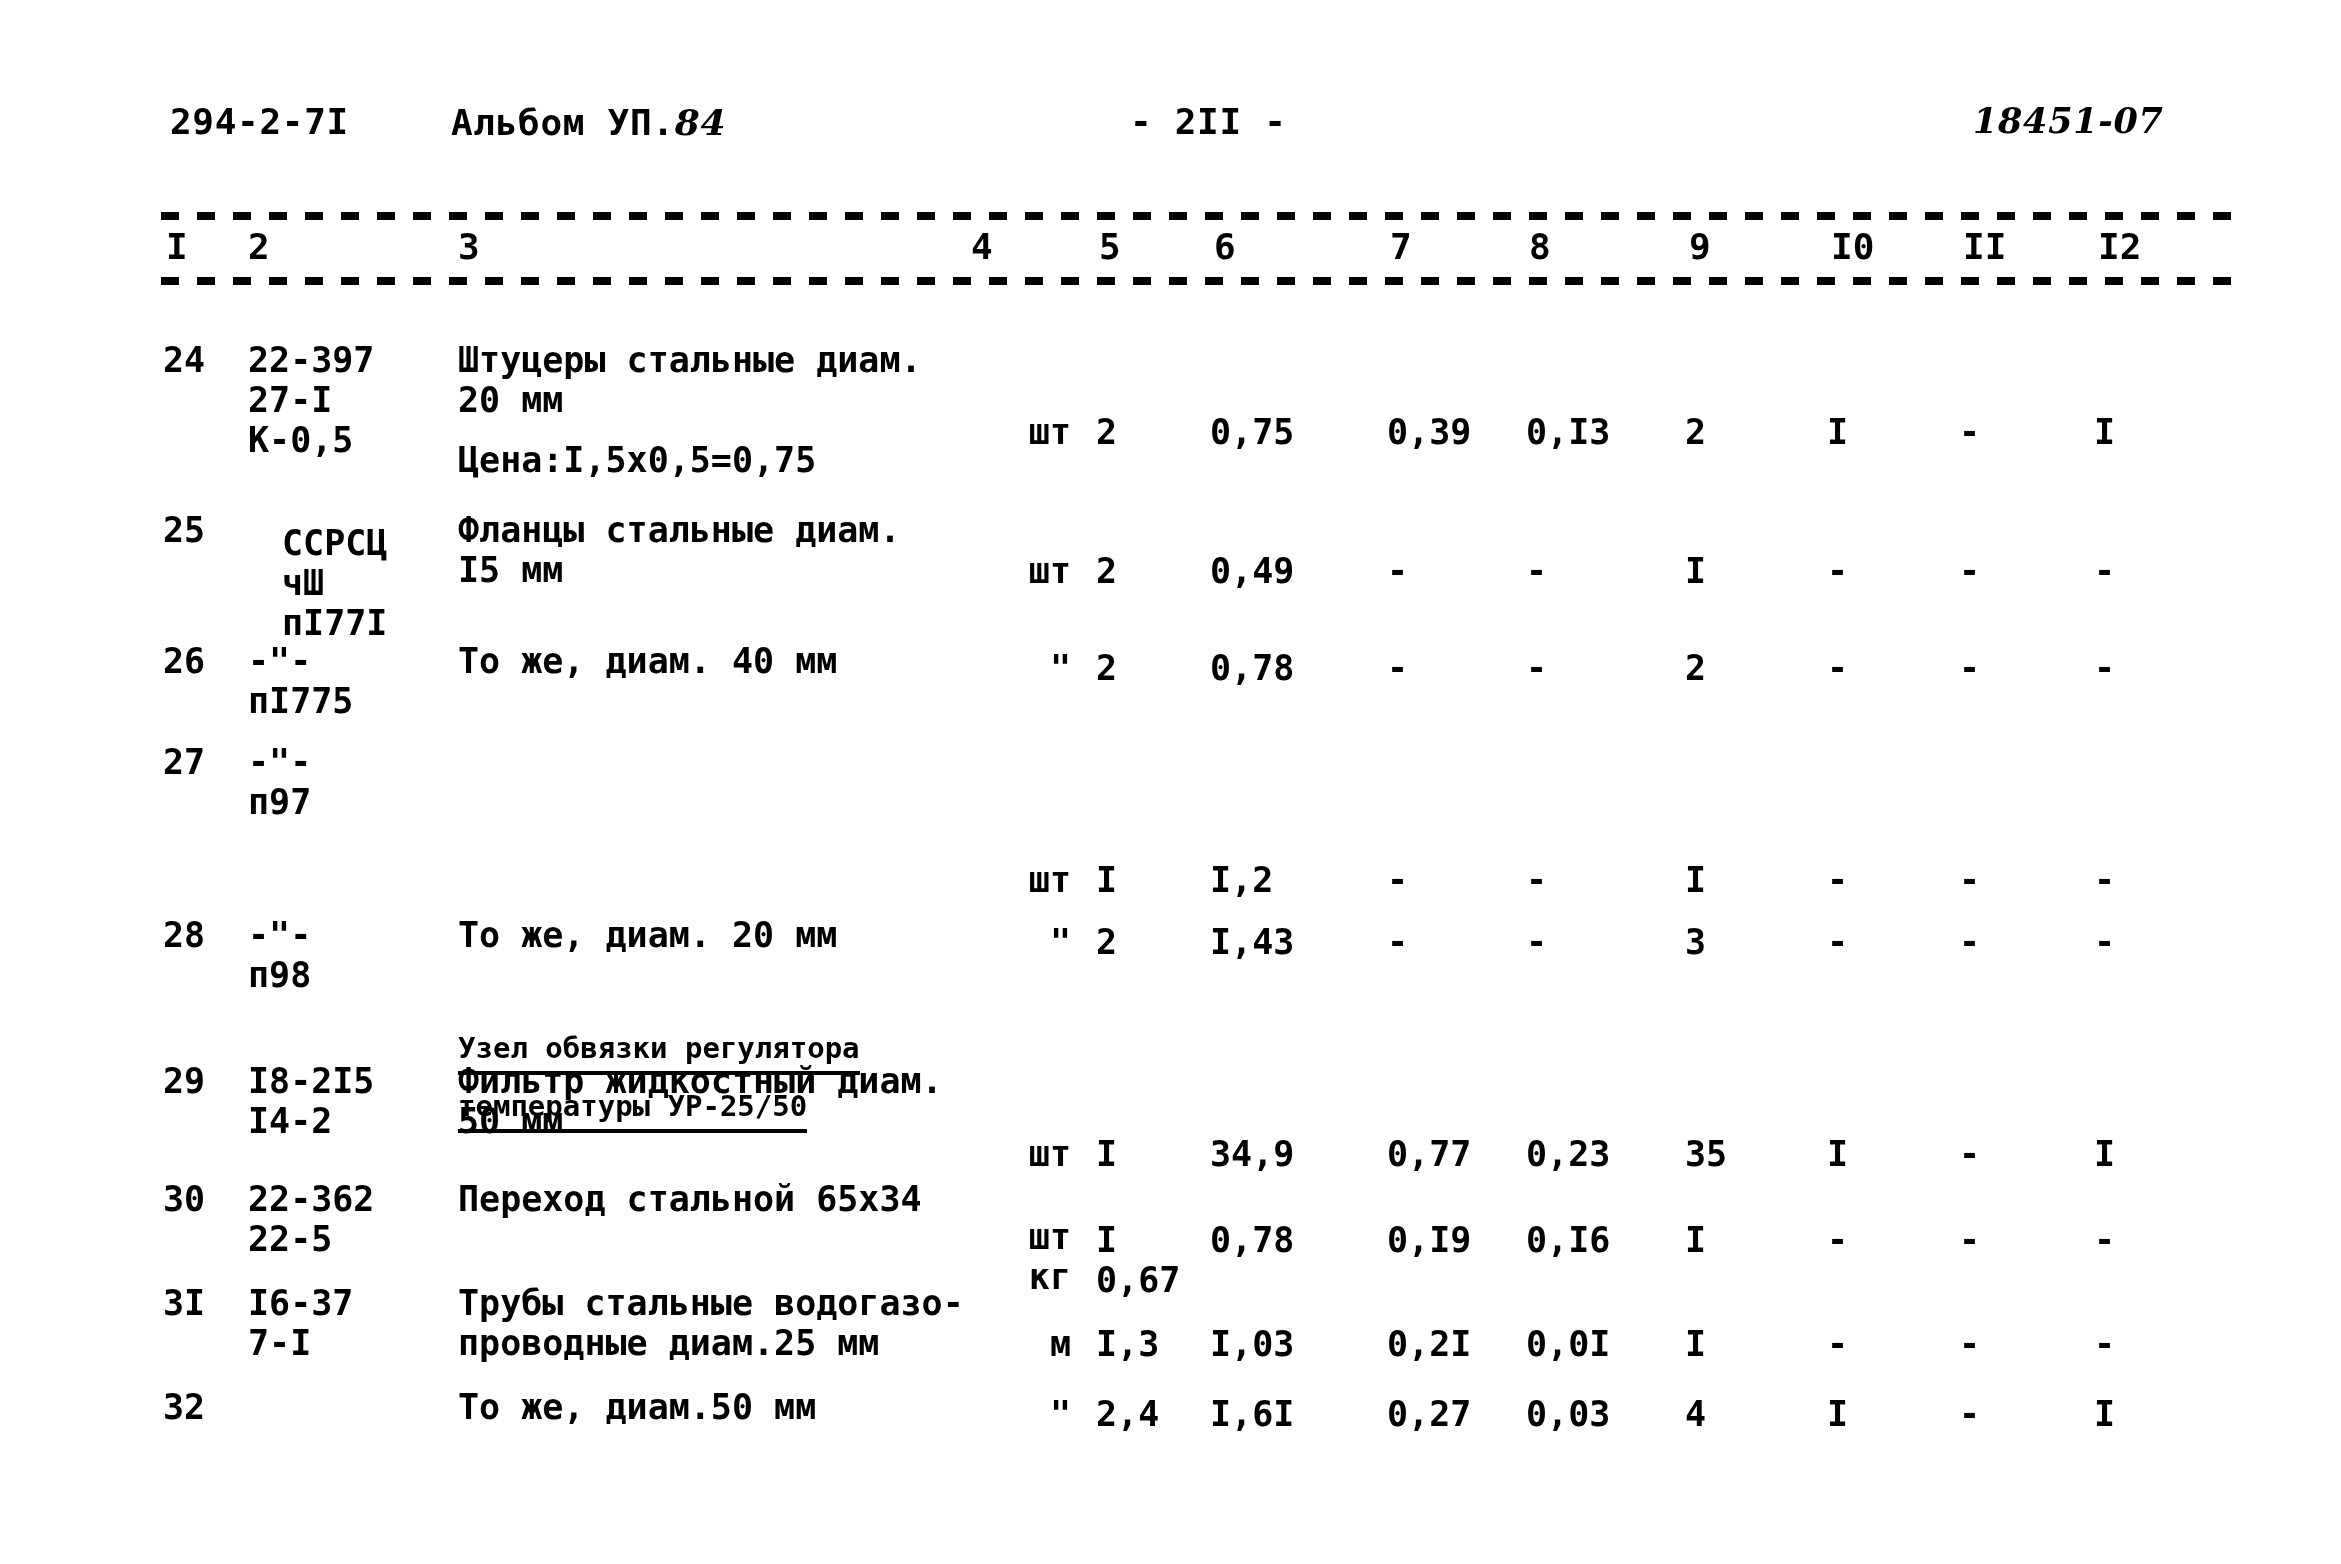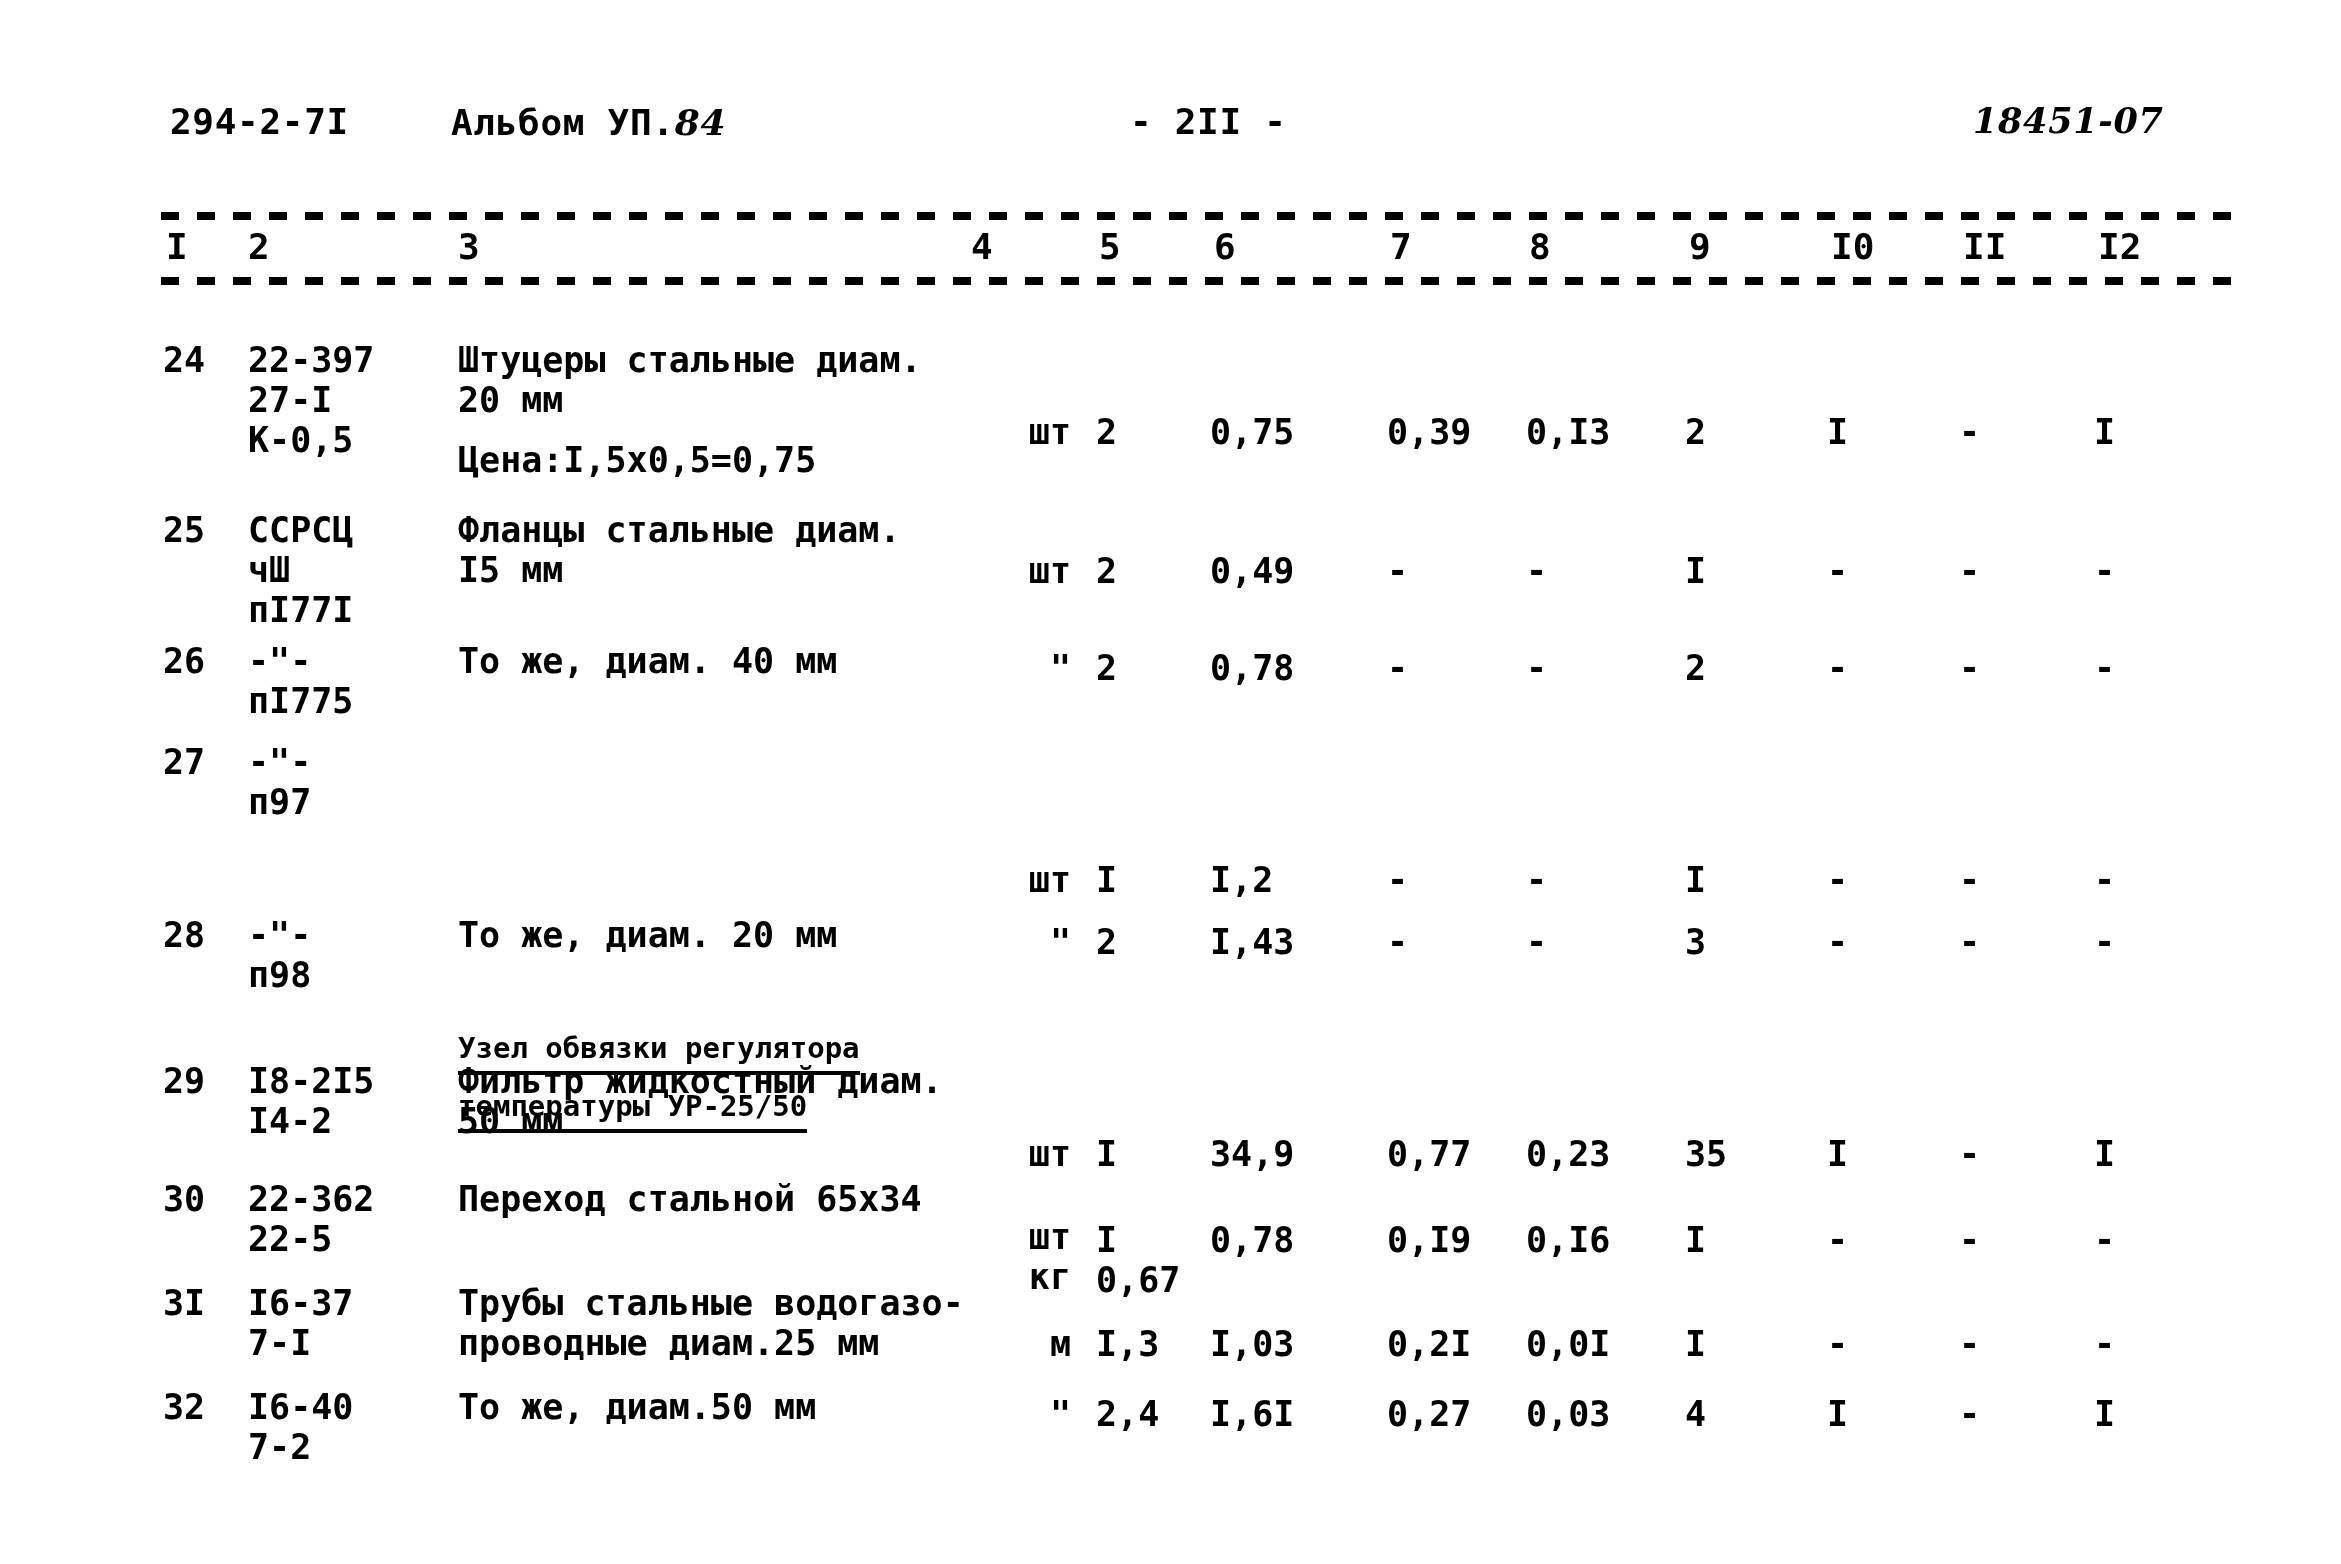--- a/index.html
+++ b/index.html
@@ -171,21 +171,21 @@
         <div class="cell c-v6" style="top: 114px;">0,75</div>
         <div class="cell c-v7" style="top: 114px;">0,39</div>
         <div class="cell c-v8" style="top: 114px;">0,I3</div>
         <div class="cell c-v9" style="top: 114px;">2</div>
         <div class="cell c-v10" style="top: 114px;">I</div>
         <div class="cell c-v11" style="top: 114px;">-</div>
         <div class="cell c-v12" style="top: 114px;">I</div>
       </div>
       <div class="row" style="height: 132px; top: 0px; position: absolute; left: 0px; width: 2342px;">
         <div class="cell c-num" style="top: 212px;">25</div>
-        <div class="cell c-code" style="top: 212px;">ССРСЦ
+        <div class="cell c-code" style="top: 225px; margin-left: 34px;">ССРСЦ
 чШ
 пI77I</div>
         <div class="cell c-name" style="top: 212px;">Фланцы стальные диам.
 I5 мм</div>
         <div class="cell c-unit" style="top: 253px;">шт</div>
         <div class="cell c-v5" style="top: 253px;">2</div>
         <div class="cell c-v6" style="top: 253px;">0,49</div>
         <div class="cell c-v7" style="top: 253px;">-</div>
         <div class="cell c-v8" style="top: 253px;">-</div>
         <div class="cell c-v9" style="top: 253px;">I</div>
@@ -281,22 +281,20 @@
         <div class="cell c-v6" style="top: 1026px;">I,03</div>
         <div class="cell c-v7" style="top: 1026px;">0,2I</div>
         <div class="cell c-v8" style="top: 1026px;">0,0I</div>
         <div class="cell c-v9" style="top: 1026px;">I</div>
         <div class="cell c-v10" style="top: 1026px;">-</div>
         <div class="cell c-v11" style="top: 1026px;">-</div>
         <div class="cell c-v12" style="top: 1026px;">-</div>
       </div>
       <div class="row" style="height: 104px; top: 0px; position: absolute; left: 0px; width: 2342px;">
         <div class="cell c-num" style="top: 1089px;">32</div>
-        <div class="cell c-code" style="top: 1089px;">I6-40
-7-2</div>
         <div class="cell c-name" style="top: 1089px;">То же, диам.50 мм</div>
         <div class="cell c-unit" style="top: 1096px;">"</div>
         <div class="cell c-v5" style="top: 1096px;">2,4</div>
         <div class="cell c-v6" style="top: 1096px;">I,6I</div>
         <div class="cell c-v7" style="top: 1096px;">0,27</div>
         <div class="cell c-v8" style="top: 1096px;">0,03</div>
         <div class="cell c-v9" style="top: 1096px;">4</div>
         <div class="cell c-v10" style="top: 1096px;">I</div>
         <div class="cell c-v11" style="top: 1096px;">-</div>
         <div class="cell c-v12" style="top: 1096px;">I</div>

